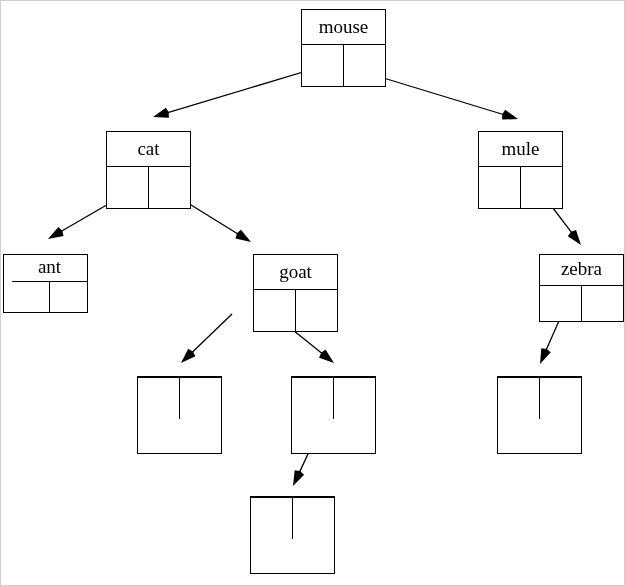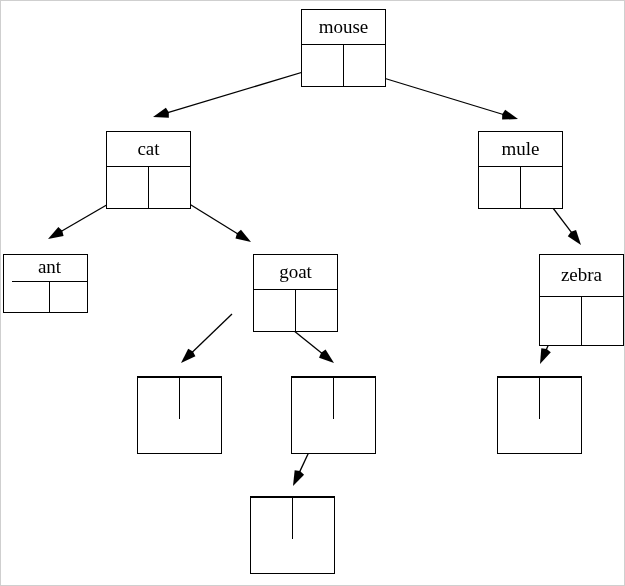--- a/index.html
+++ b/index.html
@@ -133,21 +133,21 @@
           <div class="cell right"></div>
         </div>
       </div>
       <div class="node" style="left: 208px; top: 253px; width: 85px; height: 78px; margin-left: 44px;">
         <div class="node-label">goat</div>
         <div class="node-cells">
           <div class="cell left"></div>
           <div class="cell right"></div>
         </div>
       </div>
-      <div class="node" style="left: 538px; top: 253px; width: 85px; height: 92px;">
+      <div class="node" style="left: 538px; top: 253px; width: 85px; height: 68px;">
         <div class="node-label">zebra</div>
         <div class="node-cells">
           <div class="cell left"></div>
           <div class="cell right"></div>
         </div>
       </div>
       <div class="node" style="left: 136px; top: 375px; width: 85px; height: 78px;">
         <div class="node-cells">
           <div class="cell left"></div>
           <div class="cell right"></div>

